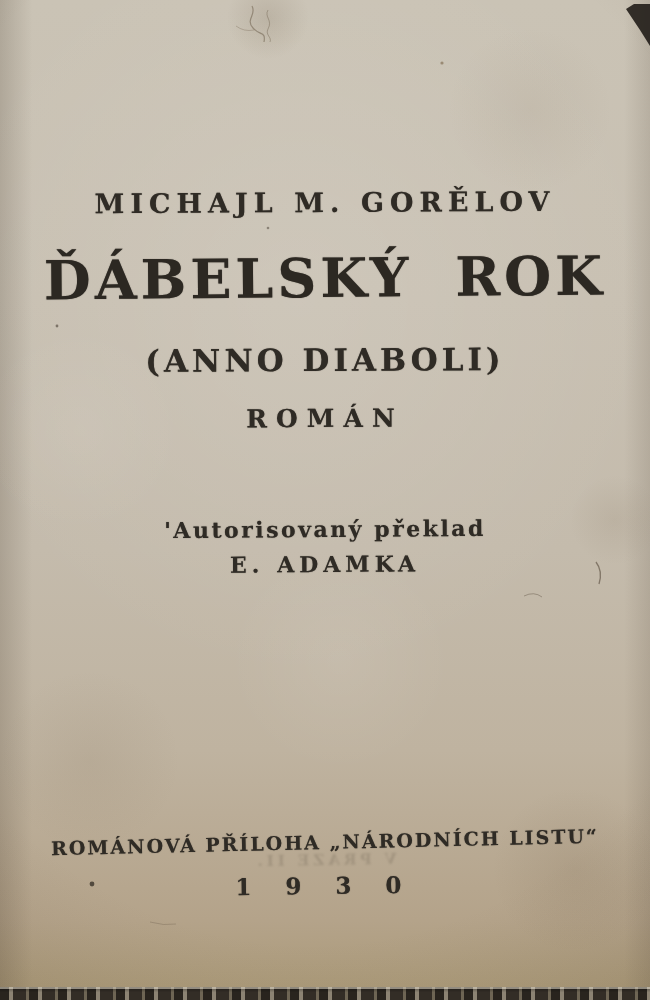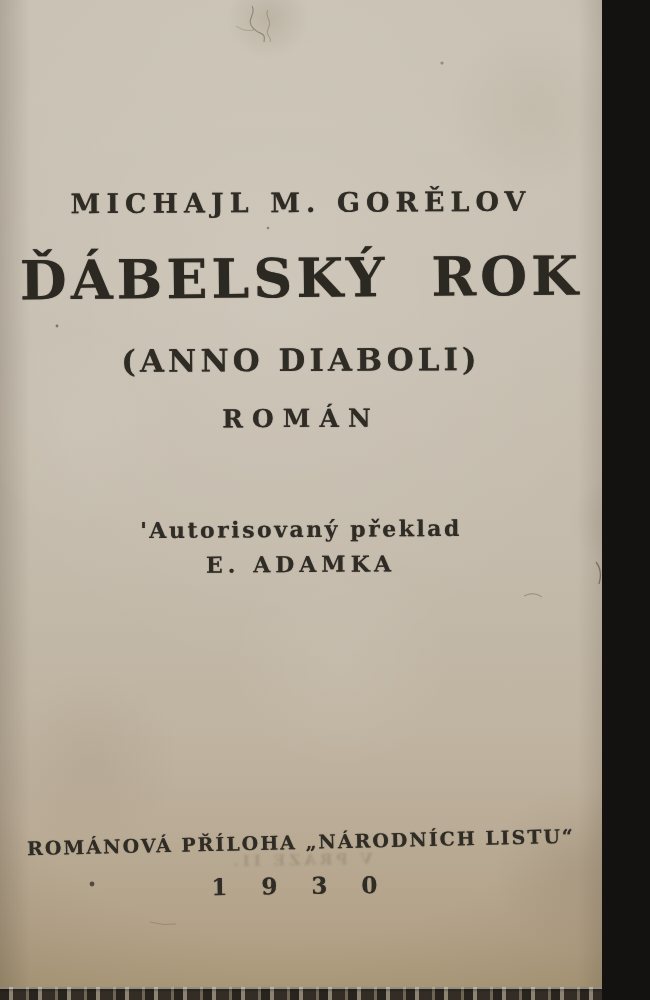--- a/index.html
+++ b/index.html
@@ -1,18 +1,18 @@
 <!DOCTYPE html>
 <html><head>
 <meta charset="utf-8">
 <style>
   html, body { margin: 0; padding: 0; background: #141210; }
   .page {
     position: relative;
-    width: 602px;
+    width: 650px;
     height: 1000px;
     overflow: hidden;
     font-family: "DejaVu Serif", "Liberation Serif", serif;
     background:
       
       radial-gradient(ellipse 130% 95% at 48% 42%, rgba(0,0,0,0) 55%, rgba(88,72,52,0.22) 88%, rgba(70,56,40,0.34) 100%),
       
       radial-gradient(ellipse 80% 55% at 46% 30%, rgba(255,255,255,0.10), rgba(255,255,255,0) 70%),
       
       linear-gradient(90deg, rgba(70,58,44,0.20) 0%, rgba(70,58,44,0.0) 5%),

